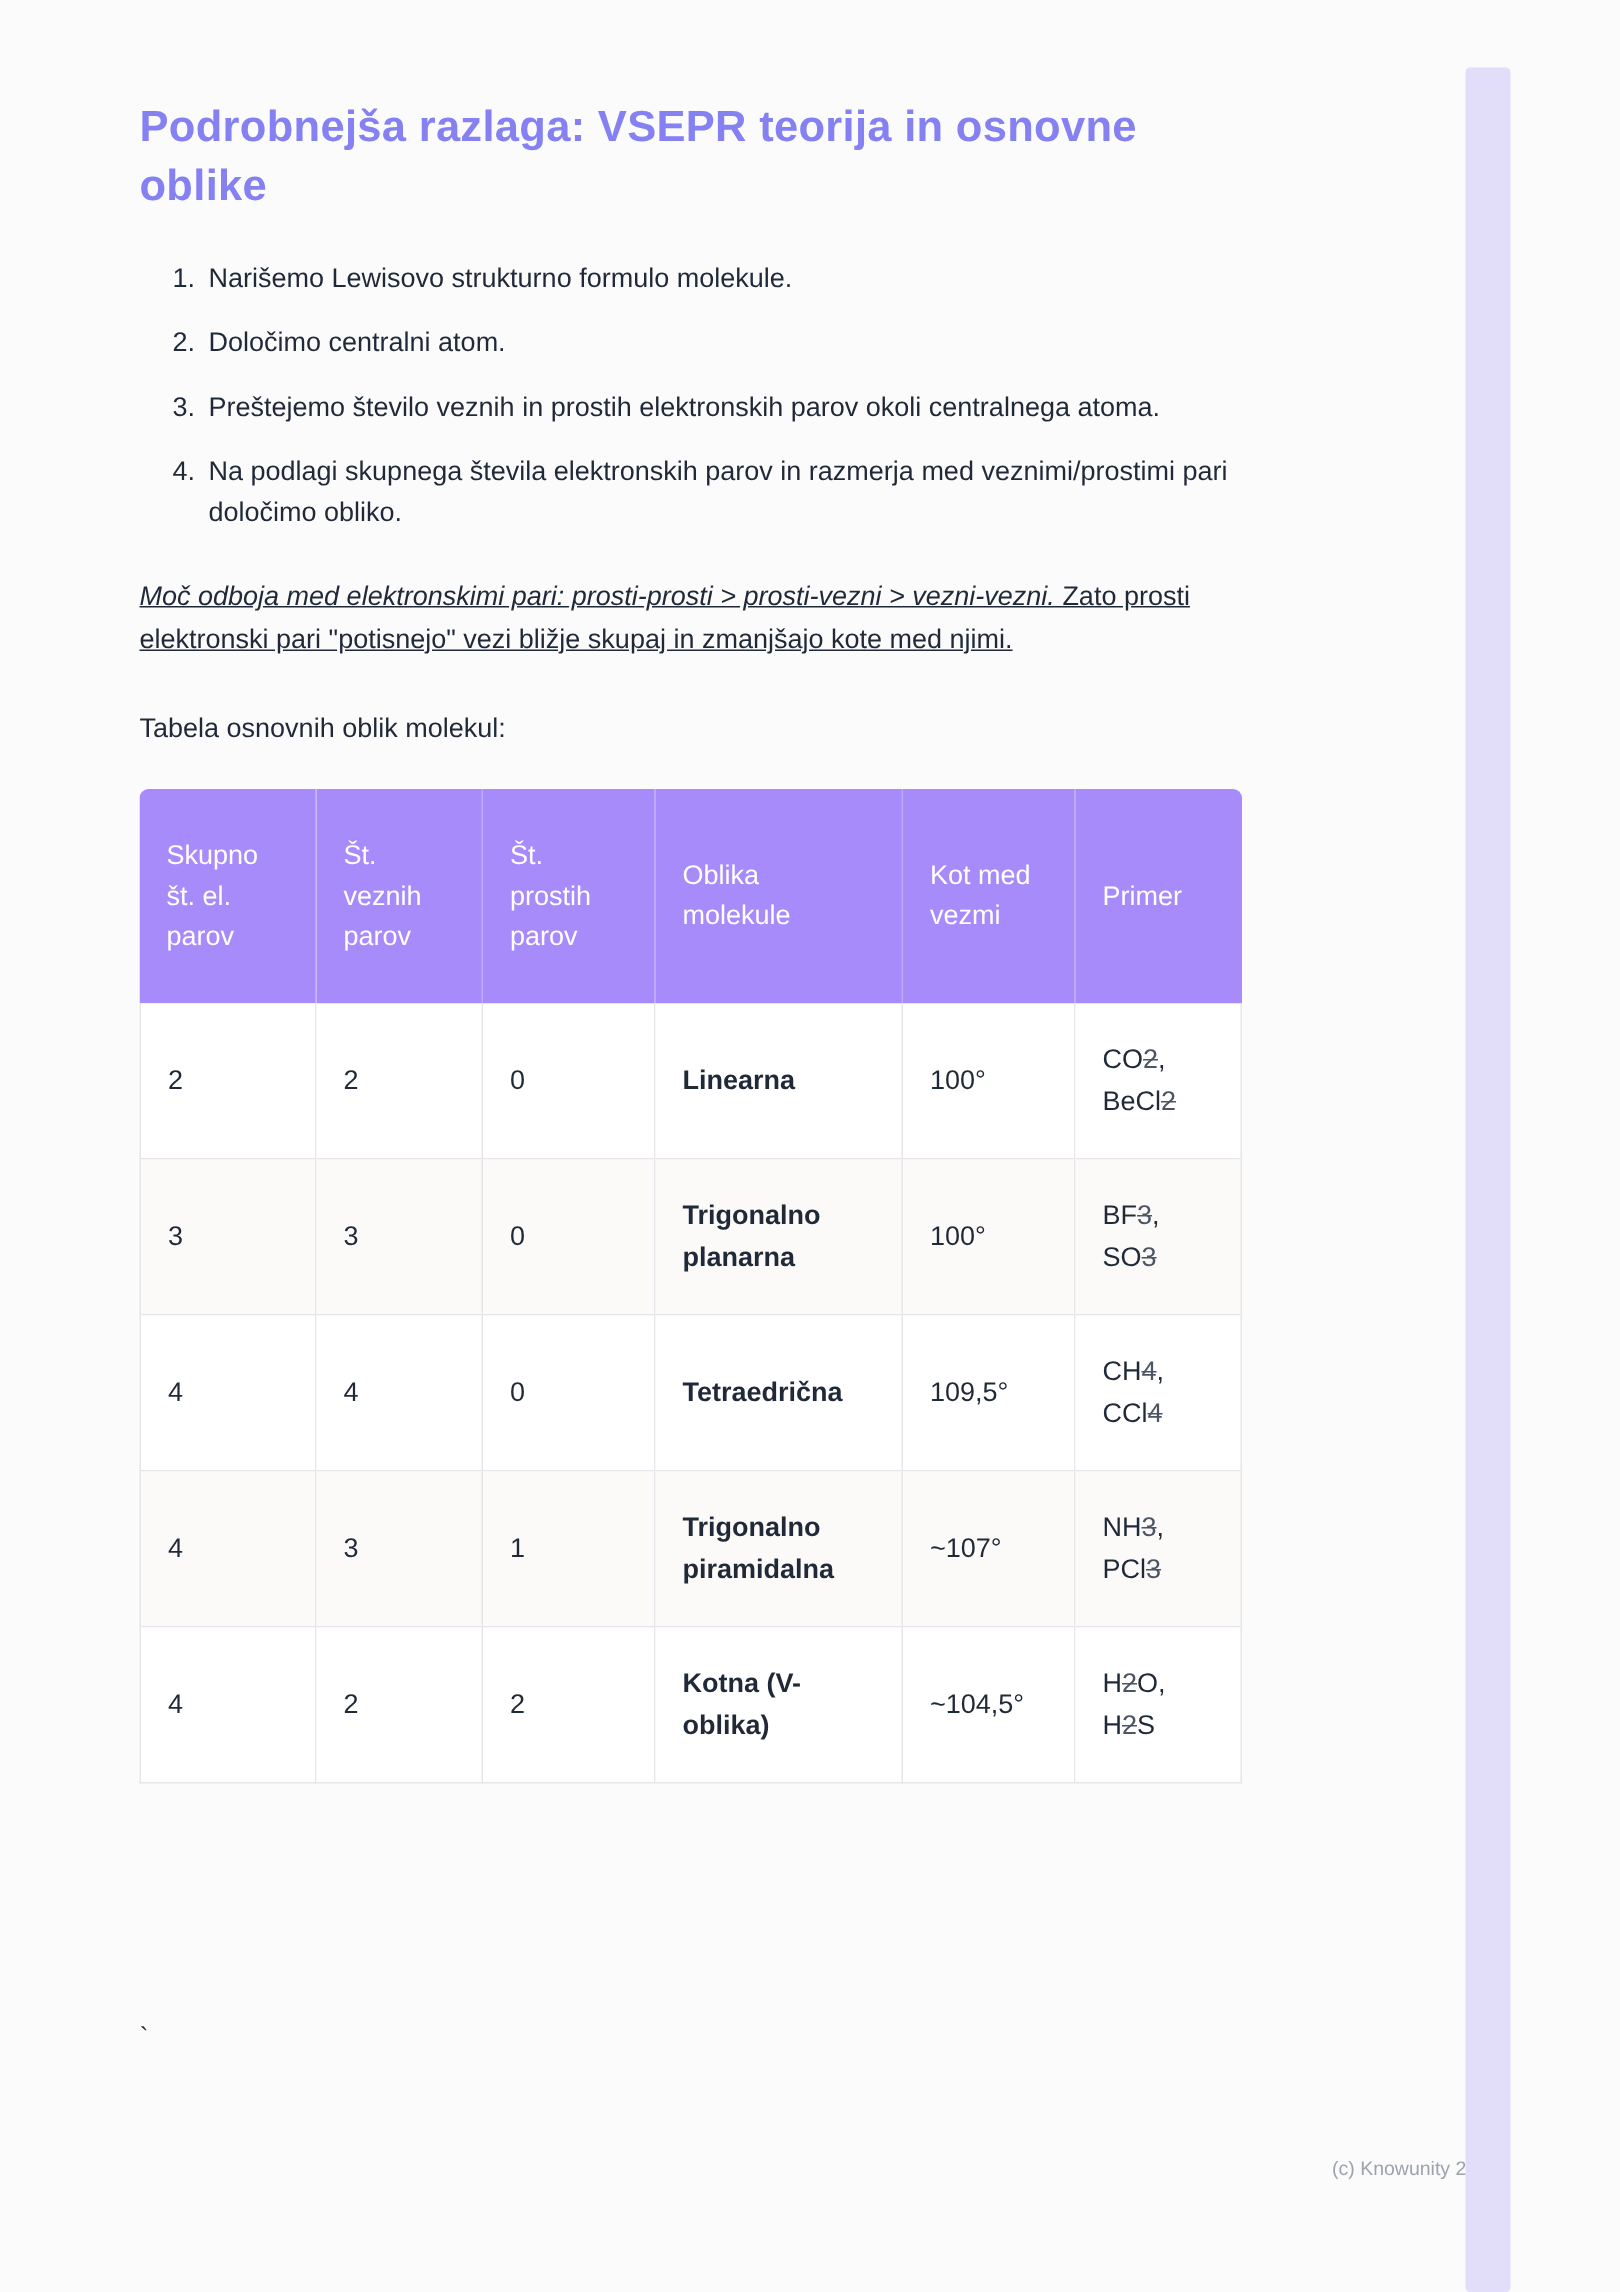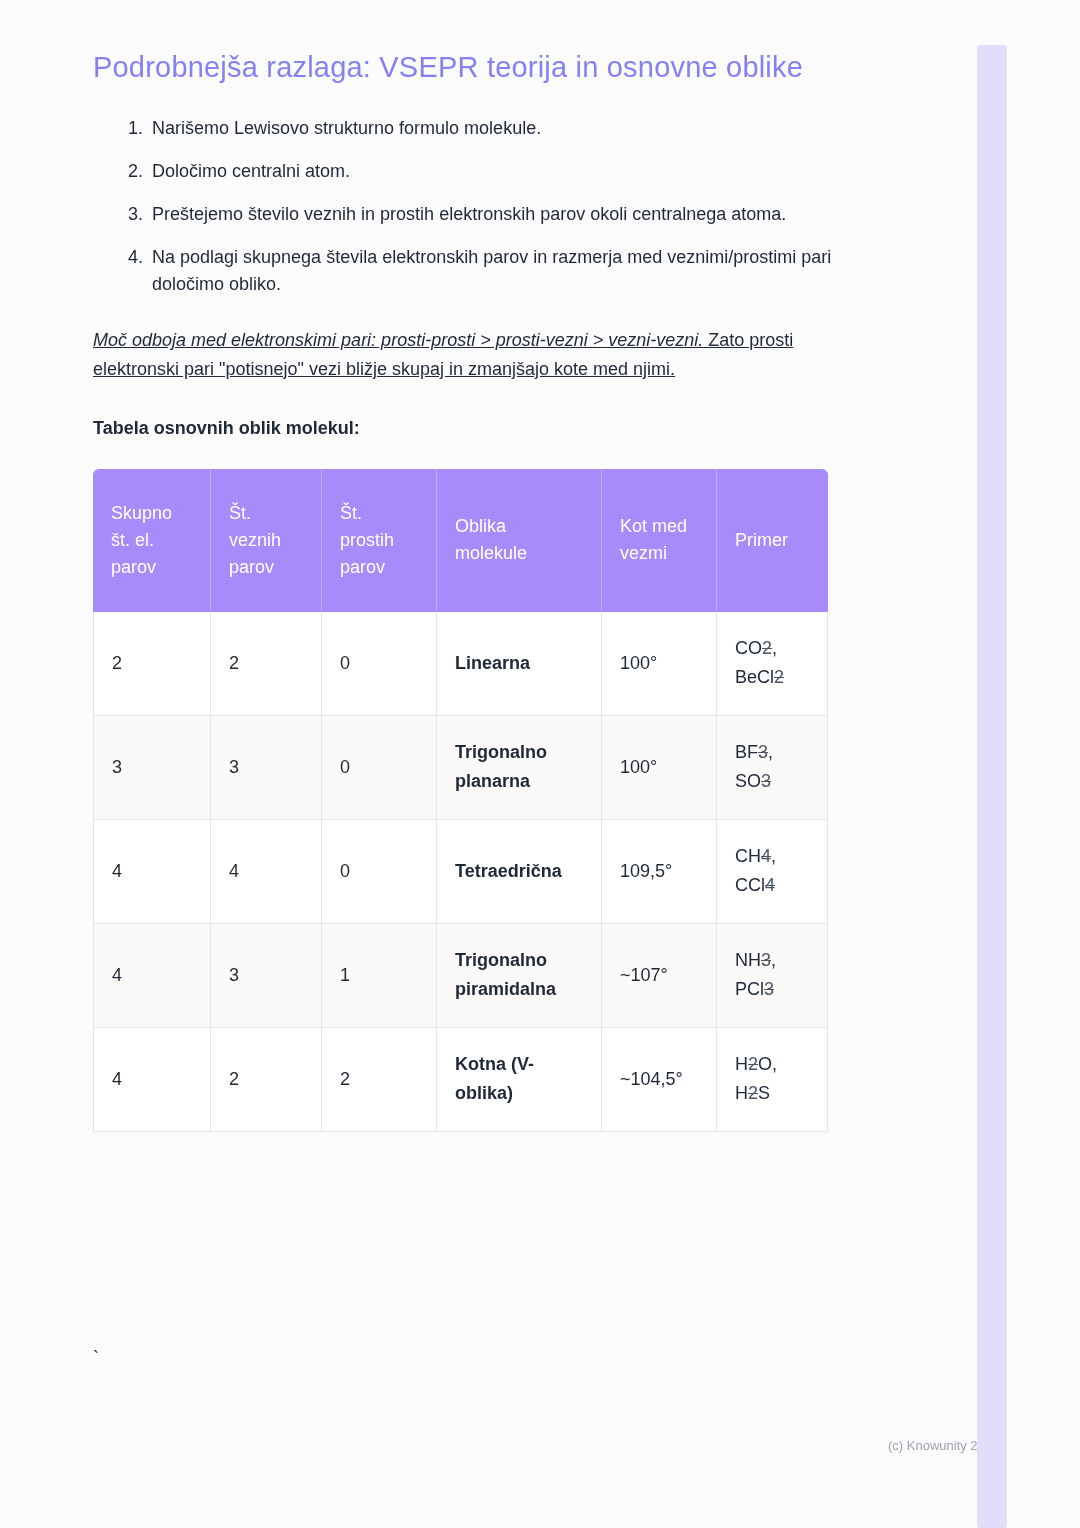--- a/index.html
+++ b/index.html
@@ -12,29 +12,29 @@
   *{box-sizing:border-box;}
   html,body{margin:0;padding:0;}
   body{
     width:1080px;height:1528px;position:relative;overflow:hidden;
     background:#fbfbfc;
     font-family:"Liberation Sans","DejaVu Sans",sans-serif;
     color:var(--text);
   }
   .content{position:absolute;left:93px;top:48px;width:740px;}
   .page-title{
-    color:var(--accent);font-size:29px;font-weight:400;line-height:1.35;
-    margin:0 0 28px 0;letter-spacing:.2px;
+    color:var(--accent);font-size:29px;font-weight:700;line-height:1.35;
+    margin:18px 0 28px 0;letter-spacing:.2px;
   }
   .intro{font-size:18px;line-height:1.55;margin:0 0 22px 0;}
   ol.steps{margin:0 0 28px 0;padding-left:42px;font-size:18px;line-height:1.5;}
-  ol.steps li{margin-bottom:16px;padding-left:4px;margin-left:13px;}
+  ol.steps li{margin-bottom:16px;padding-left:4px;}
   .note{font-size:18px;line-height:1.6;margin:0 0 34px 0;text-decoration:underline;}
   .note em{font-style:italic;}
-  .table-caption{font-size:18px;font-weight:700;margin:0 0 30px 0;}
+  .table-caption{font-size:18px;font-weight:400;margin:0 0 30px 0;}
   table.vsepr{
     border-collapse:separate;border-spacing:0;width:735px;
     font-size:18px;
   }
   table.vsepr th{
     background:var(--th-bg);color:#ffffff;font-weight:500;text-align:left;
     padding:16px 18px;vertical-align:middle;height:143px;line-height:1.5;
     border-right:1px solid rgba(255,255,255,.25);
   }
   table.vsepr th:first-child{border-top-left-radius:6px;}

